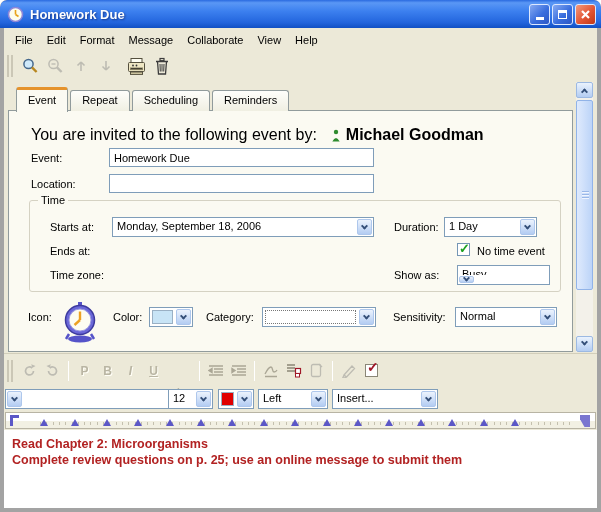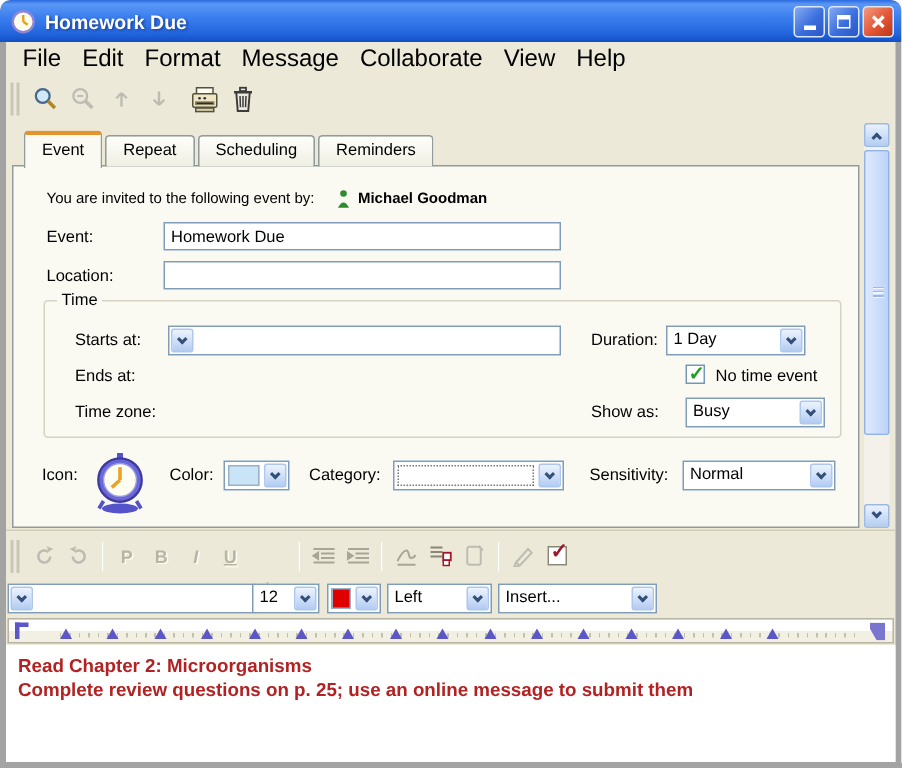--- a/index.html
+++ b/index.html
@@ -19,39 +19,39 @@
   .win-btn.minmax { background:linear-gradient(135deg,#86aaf2 0%,#3a6ede 55%,#2c57c4 100%); }
   .win-btn.close  { background:linear-gradient(135deg,#f49a7d 0%,#e25535 55%,#bf3716 100%); }
   .glyph-min { width:8px; height:3px; background:#fff; margin-top:9px; }
   .glyph-max { width:9px; height:9px; border:1px solid #fff; border-top:3px solid #fff; }
 
   
   .client { position:absolute; left:4px; top:28px; width:593px; height:480px; background:#ece9d8; }
   .lbl { position:absolute; font-size:11px; color:#000; white-space:nowrap; }
 
   
-  .menubar { position:absolute; top:2px; left:0; right:0; height:19px; display:flex; align-items:center; padding-left:4px; font-size:16px; }
+  .menubar { position:absolute; top:2px; left:0; right:0; height:19px; display:flex; align-items:center; padding-left:4px; font-size:11px; }
   .menu-item { padding:2px 7px; }
 
   
   .toolbar { position:absolute; top:22px; left:0; right:0; height:32px; display:flex; align-items:center; padding-left:2px; }
   .grip { width:6px; height:22px; border-left:2px solid #cbc7b6; border-right:2px solid #cbc7b6; margin:0 5px 0 1px; flex:none; }
   .tbico { width:25px; height:24px; display:flex; align-items:center; justify-content:center; flex:none; }
   .dis { opacity:.45; filter:grayscale(1); }
 
   
   .tabstrip { position:absolute; top:58px; left:12px; height:25px; display:flex; align-items:flex-end; z-index:3; }
   .tab { height:21px; padding:3px 11px 0; border:1px solid #919b9c; border-bottom:none; border-radius:3px 3px 0 0;
     background:linear-gradient(180deg,#fefefb,#f0efe2); font-size:11px; margin-right:2px; }
   .tab.active { height:25px; padding-top:4px; background:#fbfaf2; border-top:3px solid #e5932c; margin-bottom:-1px; }
 
   
   .panel { position:absolute; top:82px; left:4px; width:565px; height:242px; background:#fbfaf2; border:1px solid #919b9c; z-index:2; }
 
-  .invite-row { position:absolute; left:22px; top:15px; display:flex; align-items:center; font-size:10px; }
+  .invite-row { position:absolute; left:22px; top:15px; display:flex; align-items:center; font-size:16px; }
   .organizer { font-weight:bold; margin-left:5px; }
   .person-ico { width:10px; height:13px; margin-left:14px; }
 
   .tbox { position:absolute; height:19px; border:1px solid #7f9db9; background:#fff; font-size:11px; padding:1px 4px;
     font-family:"Liberation Sans",sans-serif; outline:none; }
 
   .combo { position:absolute; height:20px; border:1px solid #7f9db9; background:#fff; display:flex; align-items:stretch; font-size:11px; }
   .combo .txt { flex:1; padding:2px 4px; white-space:nowrap; overflow:hidden; }
   .combo .btn { width:15px; margin:1px; border:1px solid #aec7ec; border-radius:2px; flex:none;
     background:linear-gradient(180deg,#ecf3fd 0%,#d0e0f8 50%,#b3ccf2 100%); display:flex; align-items:center; justify-content:center; }
@@ -214,20 +214,21 @@
       <input class="tbox" style="left: 100px; top: 37px; width: 265px;" value="Homework Due">
 
       <span class="lbl" style="left:22px;top:67px;">Location:</span>
       <input class="tbox" style="left: 100px; top: 63px; width: 265px;" value="">
 
       <div class="group">
         <span class="group-legend">Time</span>
 
         <span class="lbl" style="left:20px;top:20px;">Starts at:</span>
         <div class="combo" style="left:82px;top:16px;width:262px;">
+          <span class="txt">Monday, September 18, 2006</span>
           <span class="btn">
               <span class="chev"></span>
             </span>
         </div>
 
         <span class="lbl" style="left:364px;top:20px;">Duration:</span>
         <div class="combo" style="left:414px;top:16px;width:93px;">
           <span class="txt">1 Day</span>
           <span class="btn">
               <span class="chev"></span>
@@ -237,21 +238,21 @@
         <span class="lbl" style="left:20px;top:44px;">Ends at:</span>
 
         <div class="checkbox" style="left:427px;top:42px;">
           <span class="check">✓</span>
         </div>
         <span class="lbl" style="left:447px;top:44px;">No time event</span>
 
         <span class="lbl" style="left:20px;top:68px;">Time zone:</span>
 
         <span class="lbl" style="left:364px;top:68px;">Show as:</span>
-        <div class="combo" style="left:427px;top:64px;width:93px;">
+        <div class="combo" style="left:427px;top:64px;width:93px;flex-direction:column;">
           <span class="txt">Busy</span>
           <span class="btn">
               <span class="chev"></span>
             </span>
         </div>
       </div>
 
       <span class="lbl" style="left:19px;top:200px;">Icon:</span>
       <svg class="clock-ico" viewBox="0 0 38 42">
         <ellipse cx="19" cy="38" rx="12" ry="3.4" fill="#5553c9"></ellipse>

